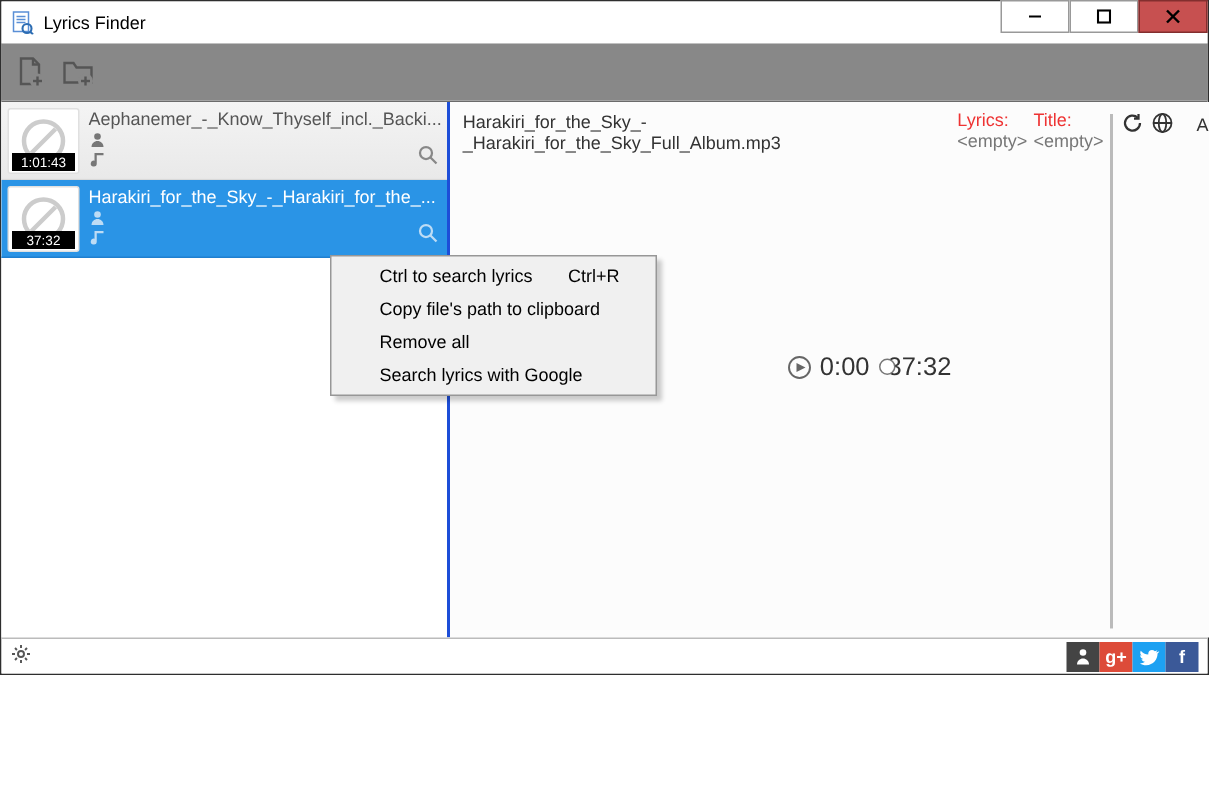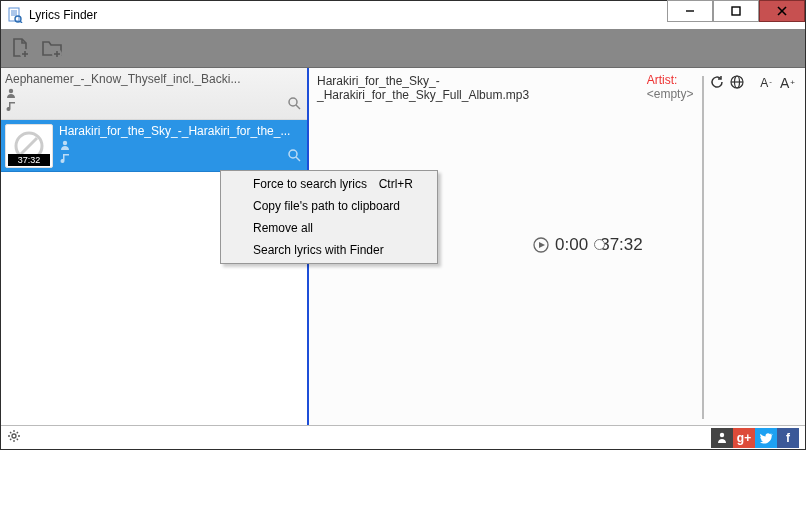--- a/index.html
+++ b/index.html
@@ -125,20 +125,27 @@
           <line x1="14" y1="18" x2="20" y2="18" stroke="#404040"></line>
         </svg>
     </div>
   </div>
 
   <div class="main">
 
     <div class="left-pane">
 
       <div class="track normal">
+        <div class="thumb">
+          <svg class="disc" viewBox="0 0 30 30">
+              <circle cx="15" cy="15" r="13" fill="none" stroke="#ccc" stroke-width="3"></circle>
+              <line x1="7" y1="23" x2="23" y2="7" stroke="#ccc" stroke-width="3"></line>
+            </svg>
+          <div class="duration-badge">1:01:43</div>
+        </div>
         <div class="info">
           <div class="name">Aephanemer_-_Know_Thyself_incl._Backi...</div>
           <div class="meta-icons">
             <svg viewBox="0 0 12 12">
                 <circle cx="6" cy="4" r="2.2"></circle>
                 <path d="M2 11c0-2.4 1.9-4 4-4s4 1.6 4 4z"></path>
               </svg>
           </div>
           <div class="meta-icons">
             <svg viewBox="0 0 12 12">
@@ -194,21 +201,25 @@
               <polygon points="6,5 12,8 6,11" fill="#666"></polygon>
             </svg>
         </span>
         <span class="time">0:00</span>
         <div class="seek">
             <div class="knob"></div>
           </div>
         <span class="time">37:32</span>
       </div>
       <div class="meta-line">
-        <span class="key">Artist:</span>&nbsp;
+        <span class="key">Lyrics:</span>&nbsp;
+        <span class="val">&lt;empty&gt;</span>
+      </div>
+      <div class="meta-line">
+        <span class="key">Title:</span>&nbsp;
         <span class="val">&lt;empty&gt;</span>
       </div>
       <div class="lyrics-box"></div>
       <div class="right-footer">
         <div class="left-icons">
           <span><svg width="14" height="14" viewBox="0 0 14 14" fill="none" stroke="#333" stroke-width="1.5">
                 <path d="M12 7a5 5 0 1 1-1.5-3.5"></path>
                 <polyline points="11,1 11,4 8,4"></polyline>
               </svg></span>
           <span><svg width="14" height="14" viewBox="0 0 14 14" fill="none" stroke="#333" stroke-width="1.2">
@@ -260,27 +271,27 @@
           <svg width="14" height="14" viewBox="0 0 14 14" fill="#fff">
             <path d="M13 3.5c-.5.2-1 .4-1.5.4.5-.3.9-.8 1.1-1.4-.5.3-1.1.5-1.7.6C10.4 2.6 9.7 2.3 9 2.3c-1.4 0-2.5 1.1-2.5 2.5 0 .2 0 .4.1.6C4.5 5.3 2.7 4.3 1.5 2.8c-.2.4-.3.8-.3 1.3 0 .9.4 1.6 1.1 2.1-.4 0-.8-.1-1.2-.3 0 1.2.9 2.2 2 2.5-.2.1-.4.1-.7.1-.2 0-.3 0-.5-.1.3 1 1.3 1.8 2.4 1.8-1 .7-2.1 1.1-3.3 1.1 1.2.8 2.6 1.2 4.1 1.2 4.9 0 7.6-4.1 7.6-7.6v-.3c.5-.4 1-.9 1.3-1.5z"></path>
           </svg>
         </div>
       <div class="sb fb">f</div>
     </div>
   </div>
 
   <div class="context-menu">
     <div class="item">
-      <span>Force to search lyrics</span>
+      <span>Ctrl to search lyrics</span>
       <span class="shortcut">Ctrl+R</span>
     </div>
     <div class="item">
       <span>Copy file's path to clipboard</span>
     </div>
     <div class="item">
       <span>Remove all</span>
     </div>
     <div class="item">
-      <span>Search lyrics with Finder</span>
+      <span>Search lyrics with Google</span>
     </div>
   </div>
 
 </div>
 
 </body></html>

